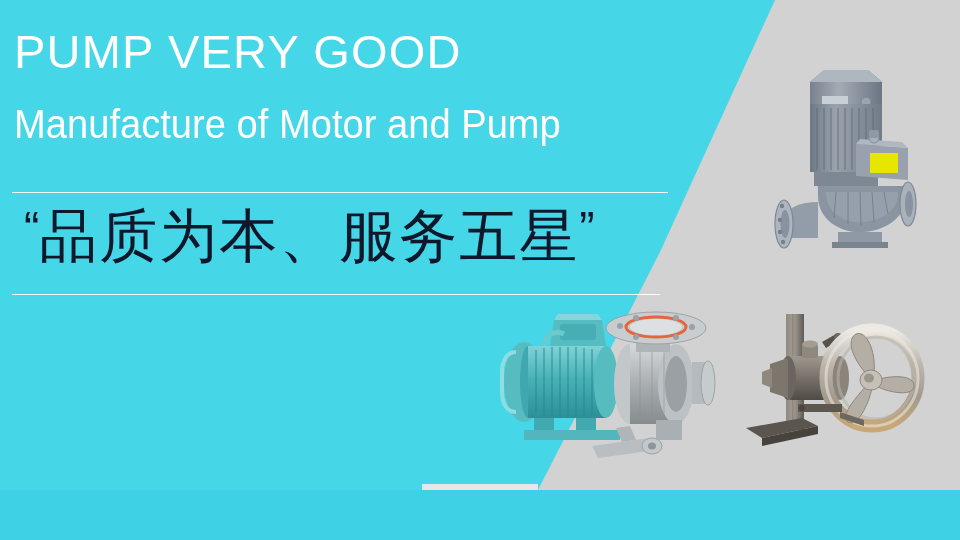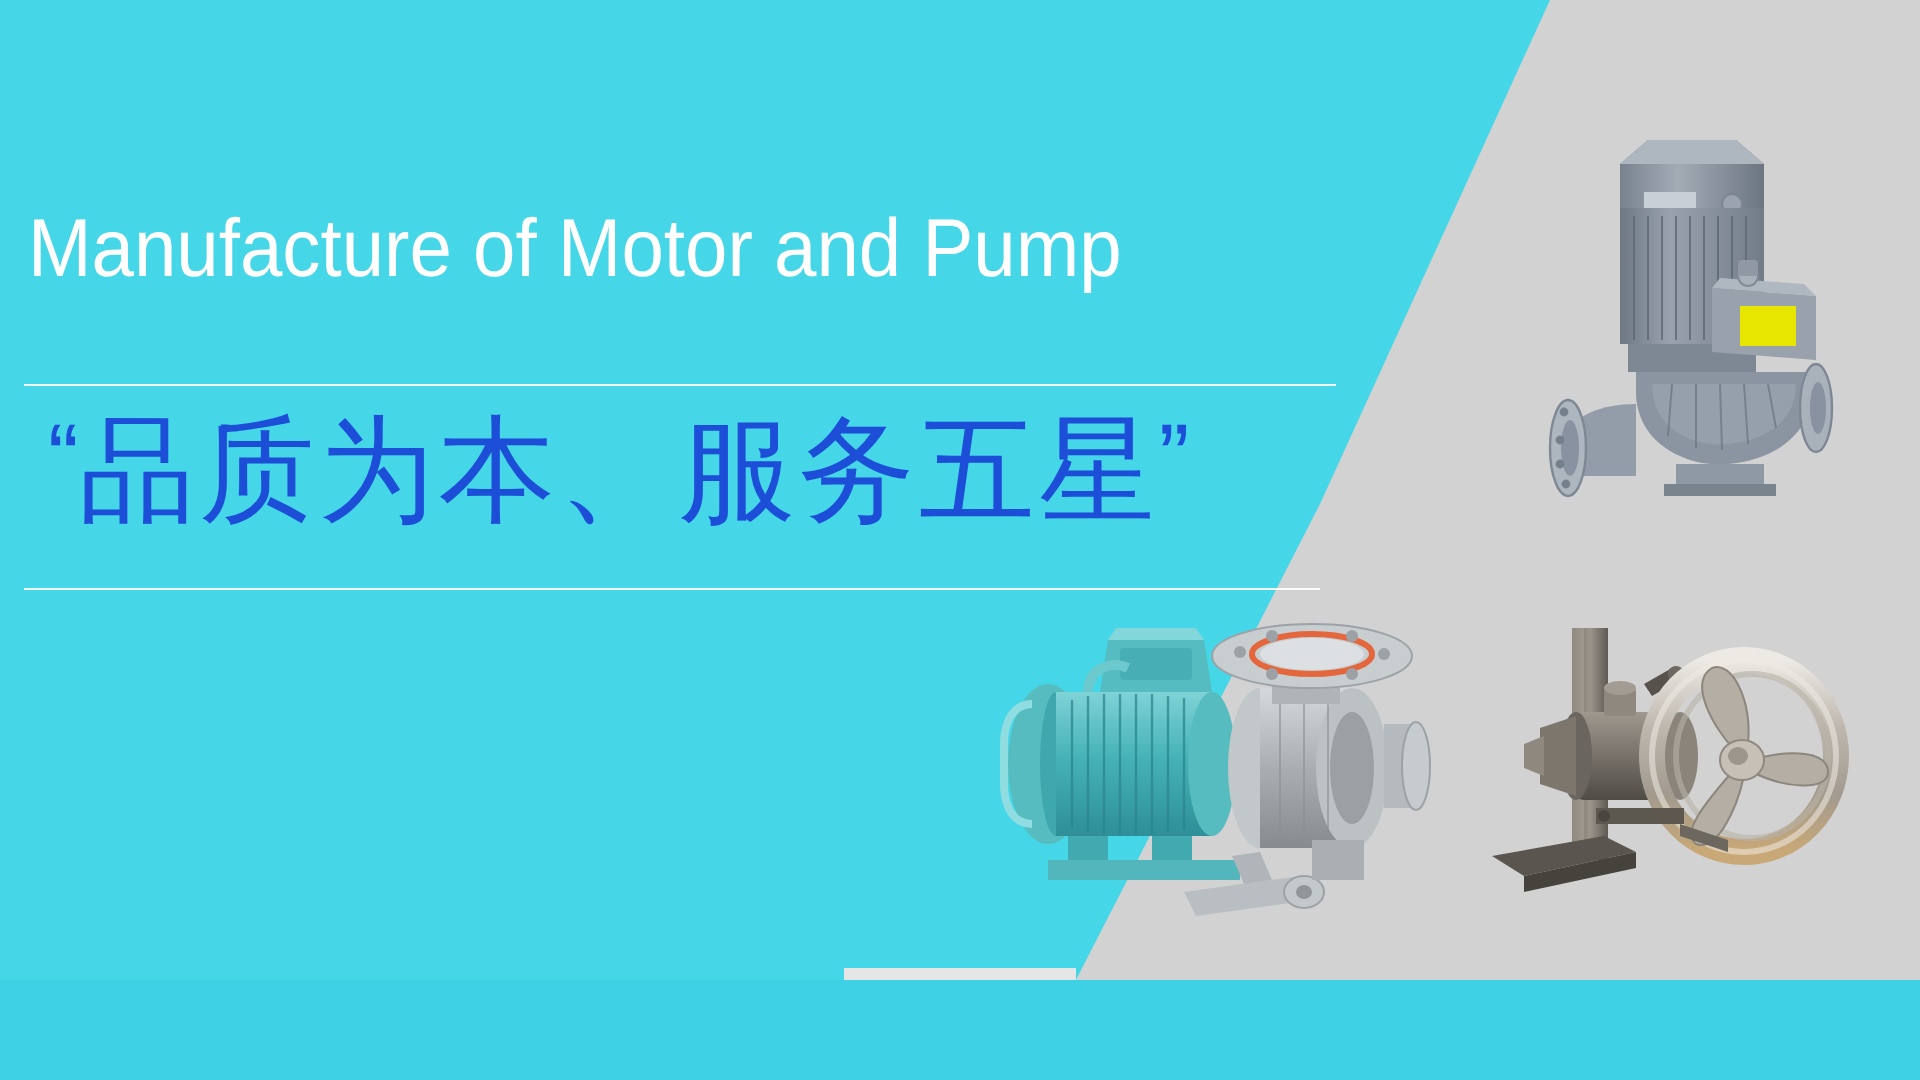--- a/index.html
+++ b/index.html
@@ -41,21 +41,21 @@
 
   .rule{
     position:absolute;height:1px;background:#ffffff;opacity:.92;
   }
   .rule-top{left:12px;top:192px;width:656px;}
   .rule-bottom{left:12px;top:294px;width:648px;}
 
   .slogan{
     position:absolute;left:24px;top:202px;
     font-size:58px;
-    color:#1d4ed8;
+    color:#0f172a;
     white-space:nowrap;
     line-height:1.16;
     font-weight:400;
     letter-spacing:2px;
   }
   .slogan .qm{font-size:46px;vertical-align:top;letter-spacing:0;}
 
   
   .accent-bar{
     position:absolute;left:422px;top:484px;
@@ -77,20 +77,21 @@
       <rect x="0" y="0" width="960" height="540" fill="#45D6E8"></rect>
 
       <polygon points="775,0 960,0 960,490 538,490 660,252" fill="#D2D2D2"></polygon>
 
       <rect x="0" y="490" width="960" height="50" fill="#3ED0E4"></rect>
     </svg>
   </div>
 
   <div class="text-block">
 
+    <div class="headline">PUMP VERY GOOD</div>
 
     <div class="subhead">Manufacture of Motor and Pump</div>
 
     <div class="rule rule-top"></div>
 
     <div class="slogan">
       <span class="qm">“</span><span>品质为本、服务五星</span><span class="qm">”</span>
     </div>
 
     <div class="rule rule-bottom"></div>

